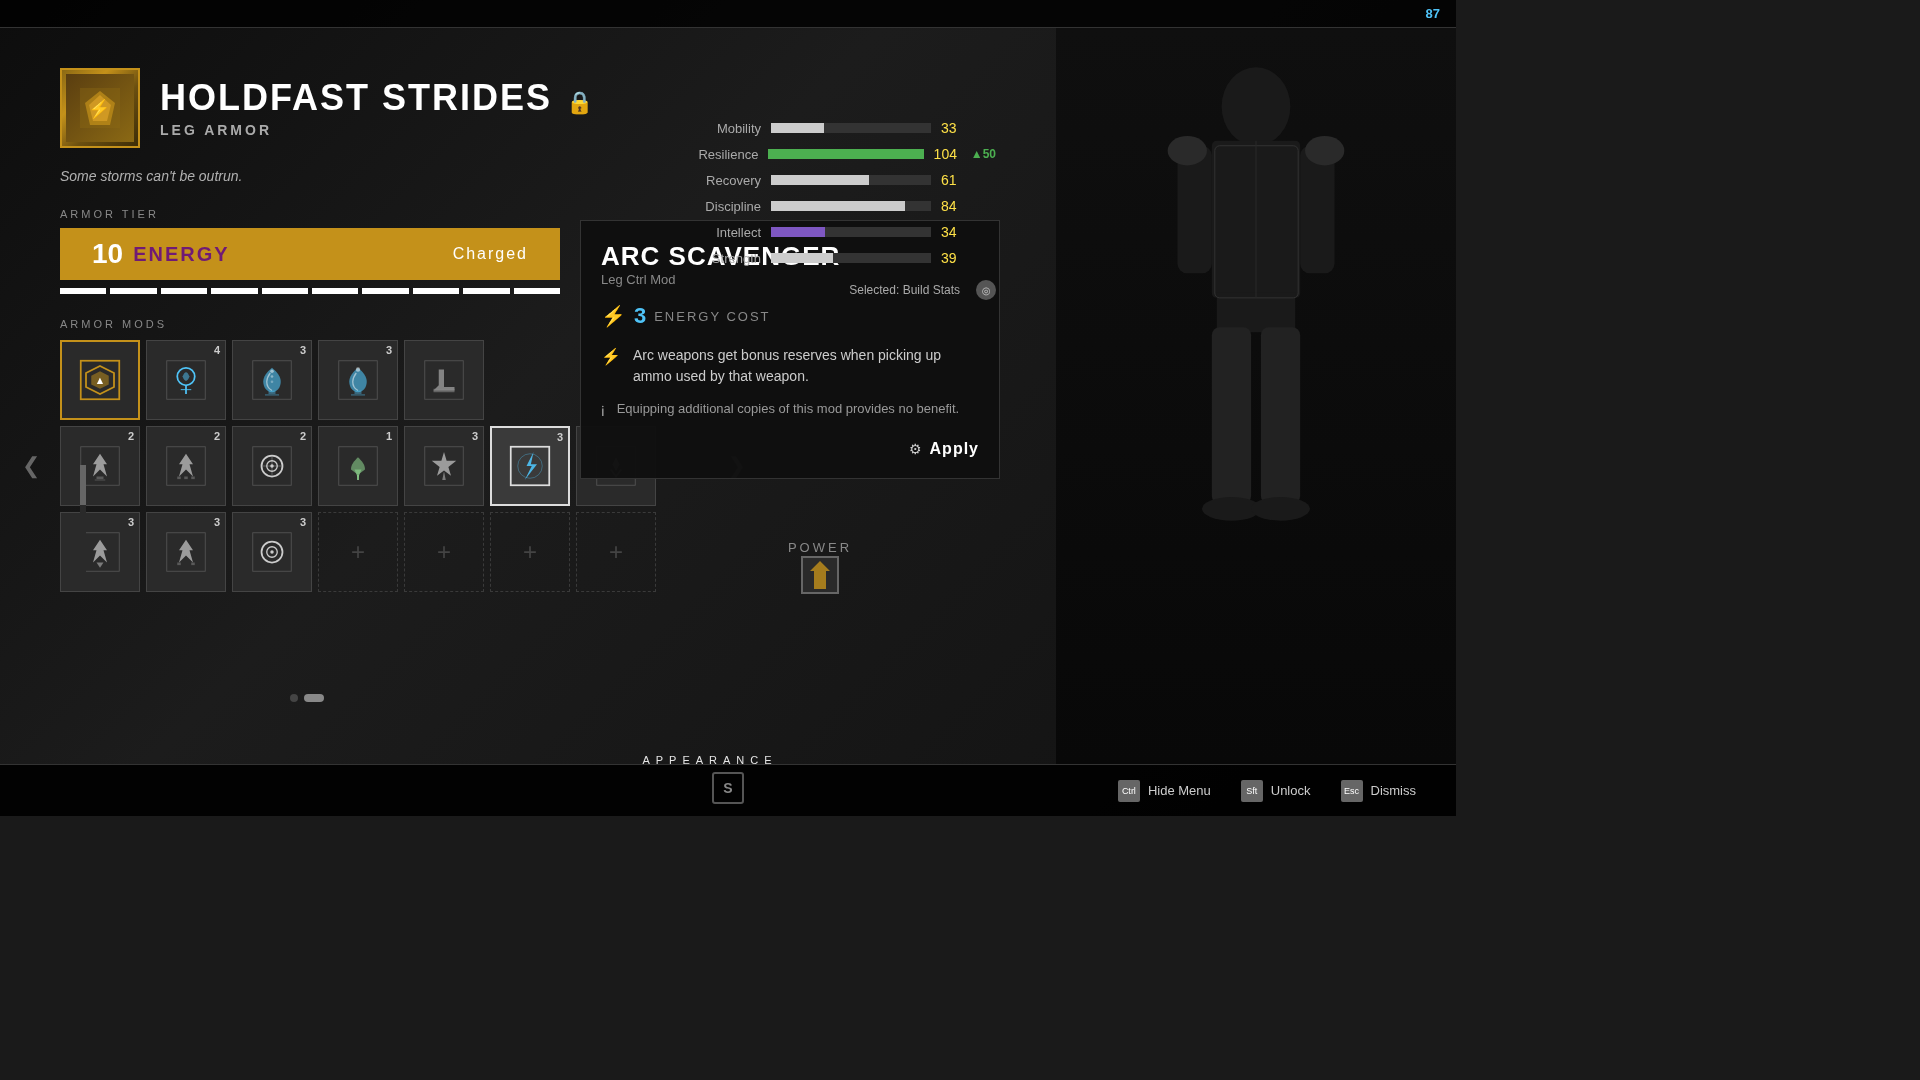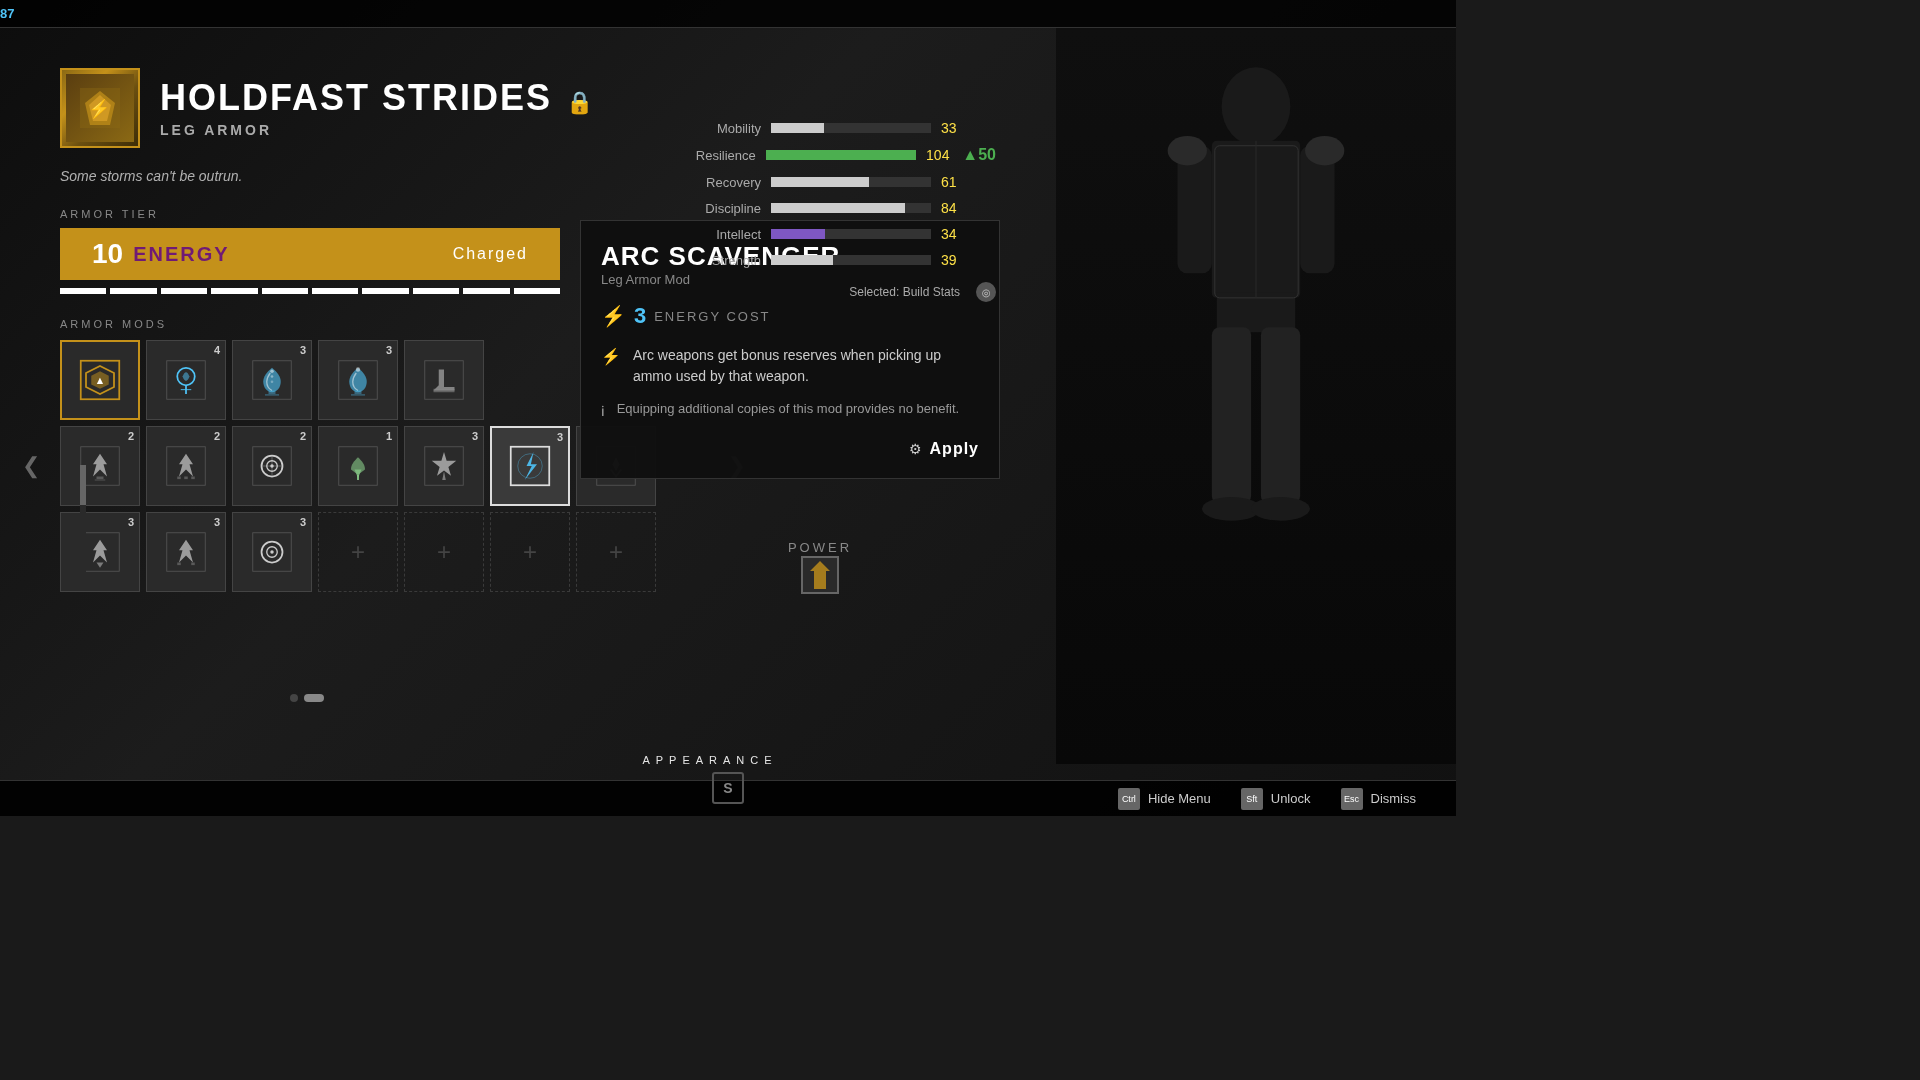--- a/index.html
+++ b/index.html
@@ -23,20 +23,21 @@
     .top-bar {
       position: absolute;
       top: 0;
       left: 0;
       right: 0;
       height: 28px;
       background: rgba(0,0,0,0.8);
       border-bottom: 1px solid #333;
       display: flex;
       align-items: center;
+      justify-content: flex-end;
       padding-right: 16px;
     }
 
     .top-bar-number {
       color: #4fc3f7;
       font-size: 13px;
       font-weight: bold;
     }
 
     
@@ -405,21 +406,21 @@
 
     .stat-value {
       color: #fde047;
       font-size: 14px;
       font-weight: normal;
       width: 28px;
     }
 
     .stat-bonus {
       color: #4caf50;
-      font-size: 16px;
+      font-size: 12px;
       font-weight: bold;
     }
 
     .selected-build {
       display: flex;
       align-items: center;
       justify-content: flex-end;
       gap: 16px;
       color: #aaa;
       font-size: 12px;
@@ -453,21 +454,21 @@
       letter-spacing: 6px;
       text-transform: uppercase;
     }
 
     
     .bottom-bar {
       position: absolute;
       bottom: 0;
       left: 0;
       right: 0;
-      height: 36px;
+      height: 52px;
       background: rgba(0,0,0,0.9);
       border-top: 1px solid #333;
       display: flex;
       align-items: center;
       justify-content: flex-end;
       padding-right: 40px;
       gap: 30px;
     }
 
     .bottom-action {
@@ -809,21 +810,21 @@
   </div>
 
 </div>
 
 <div class="scroll-indicator">
   <div class="scroll-thumb"></div>
 </div>
 
 <div class="center-panel">
   <div class="mod-title">ARC SCAVENGER</div>
-  <div class="mod-type">Leg Armor Mod</div>
+  <div class="mod-type">Leg Ctrl Mod</div>
 
   <div class="mod-energy-cost">
     <span class="energy-cost-icon">⚡</span>
     <span class="energy-cost-number">3</span>
     <span class="energy-cost-label">ENERGY COST</span>
   </div>
 
   <div class="mod-description-row">
     <span class="mod-desc-icon">⚡</span>
     <span class="mod-desc-text">Arc weapons get bonus reserves when picking up ammo used by that weapon.</span>

